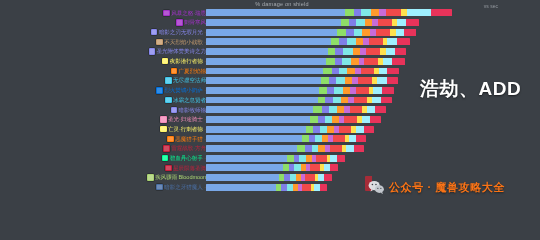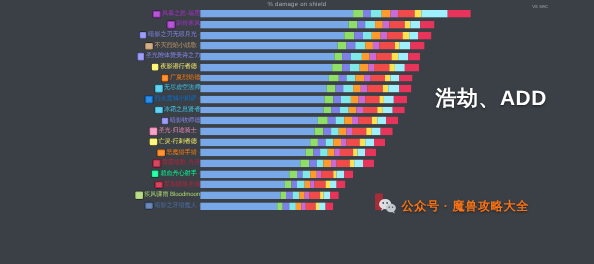--- a/index.html
+++ b/index.html
@@ -2,21 +2,21 @@
 <html><head>
 <meta charset="utf-8">
 <style>
   html,body{margin:0;padding:0;}
   body{
     width:540px;height:207px;overflow:hidden;
     background:#3b4046;
     font-family:"Liberation Sans","DejaVu Sans",sans-serif;
     position:relative;
   }
-  #stage{position:absolute;inset:0;overflow:hidden;}
+  #stage{position:absolute;inset:0;overflow:hidden;margin-left:24px;}
 
   
   .chart-title{
     position:absolute;left:0;right:0;top:1px;
     text-align:center;
     font-size:5.5px;color:#b9bec4;
     letter-spacing:.2px;
     white-space:nowrap;
     opacity:.85;
   }

